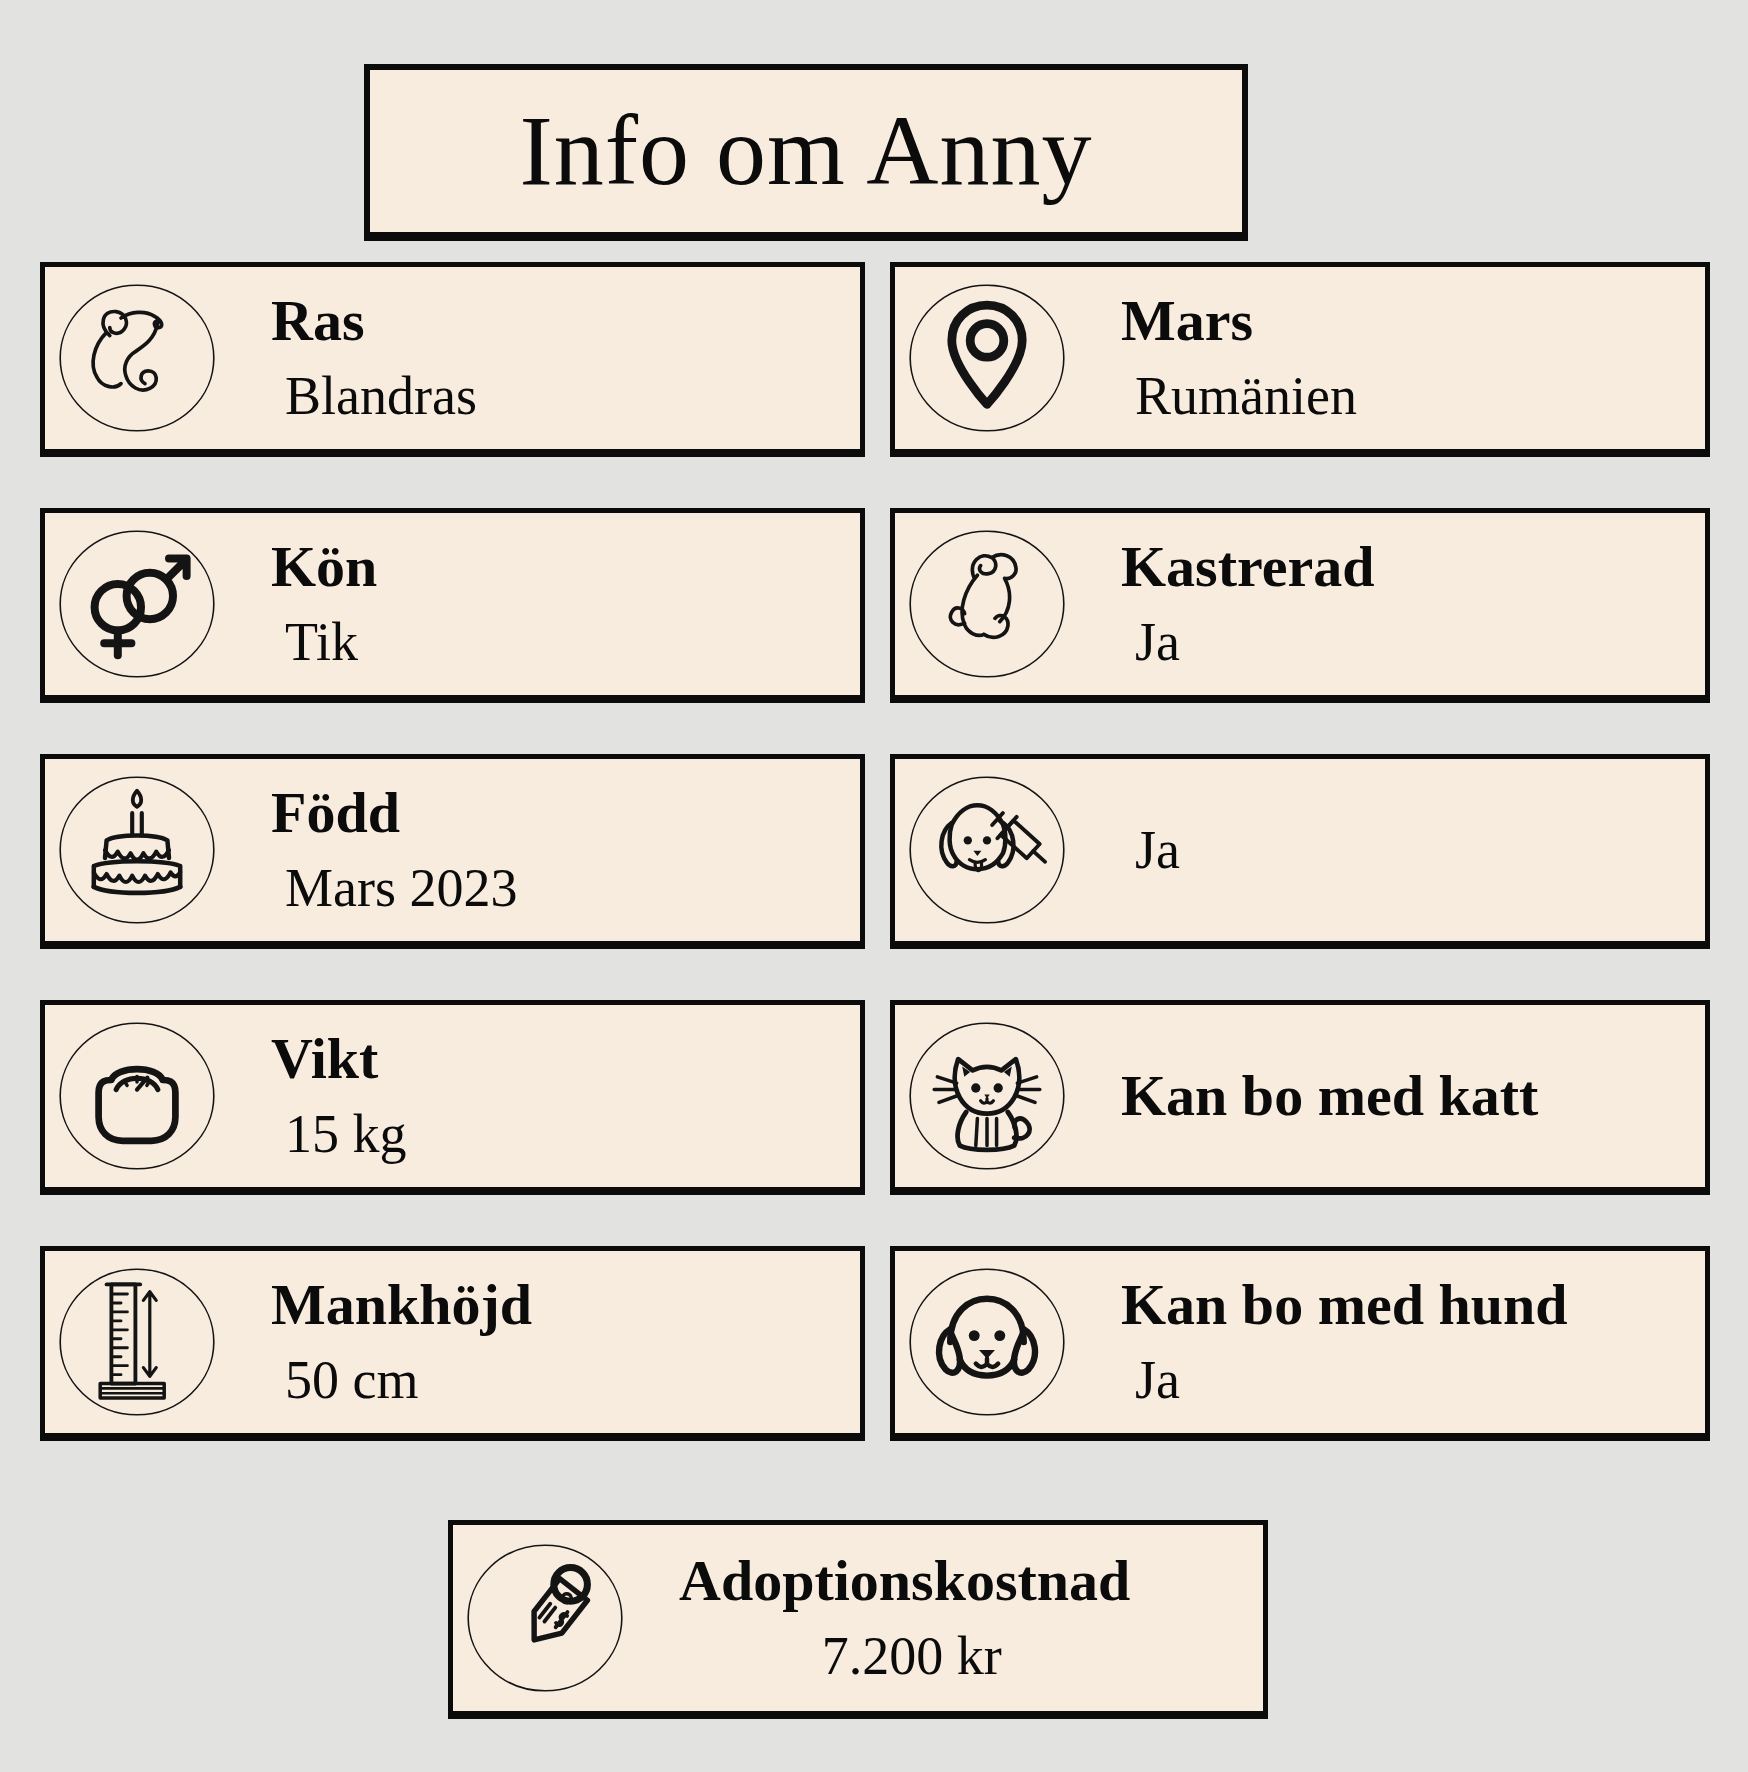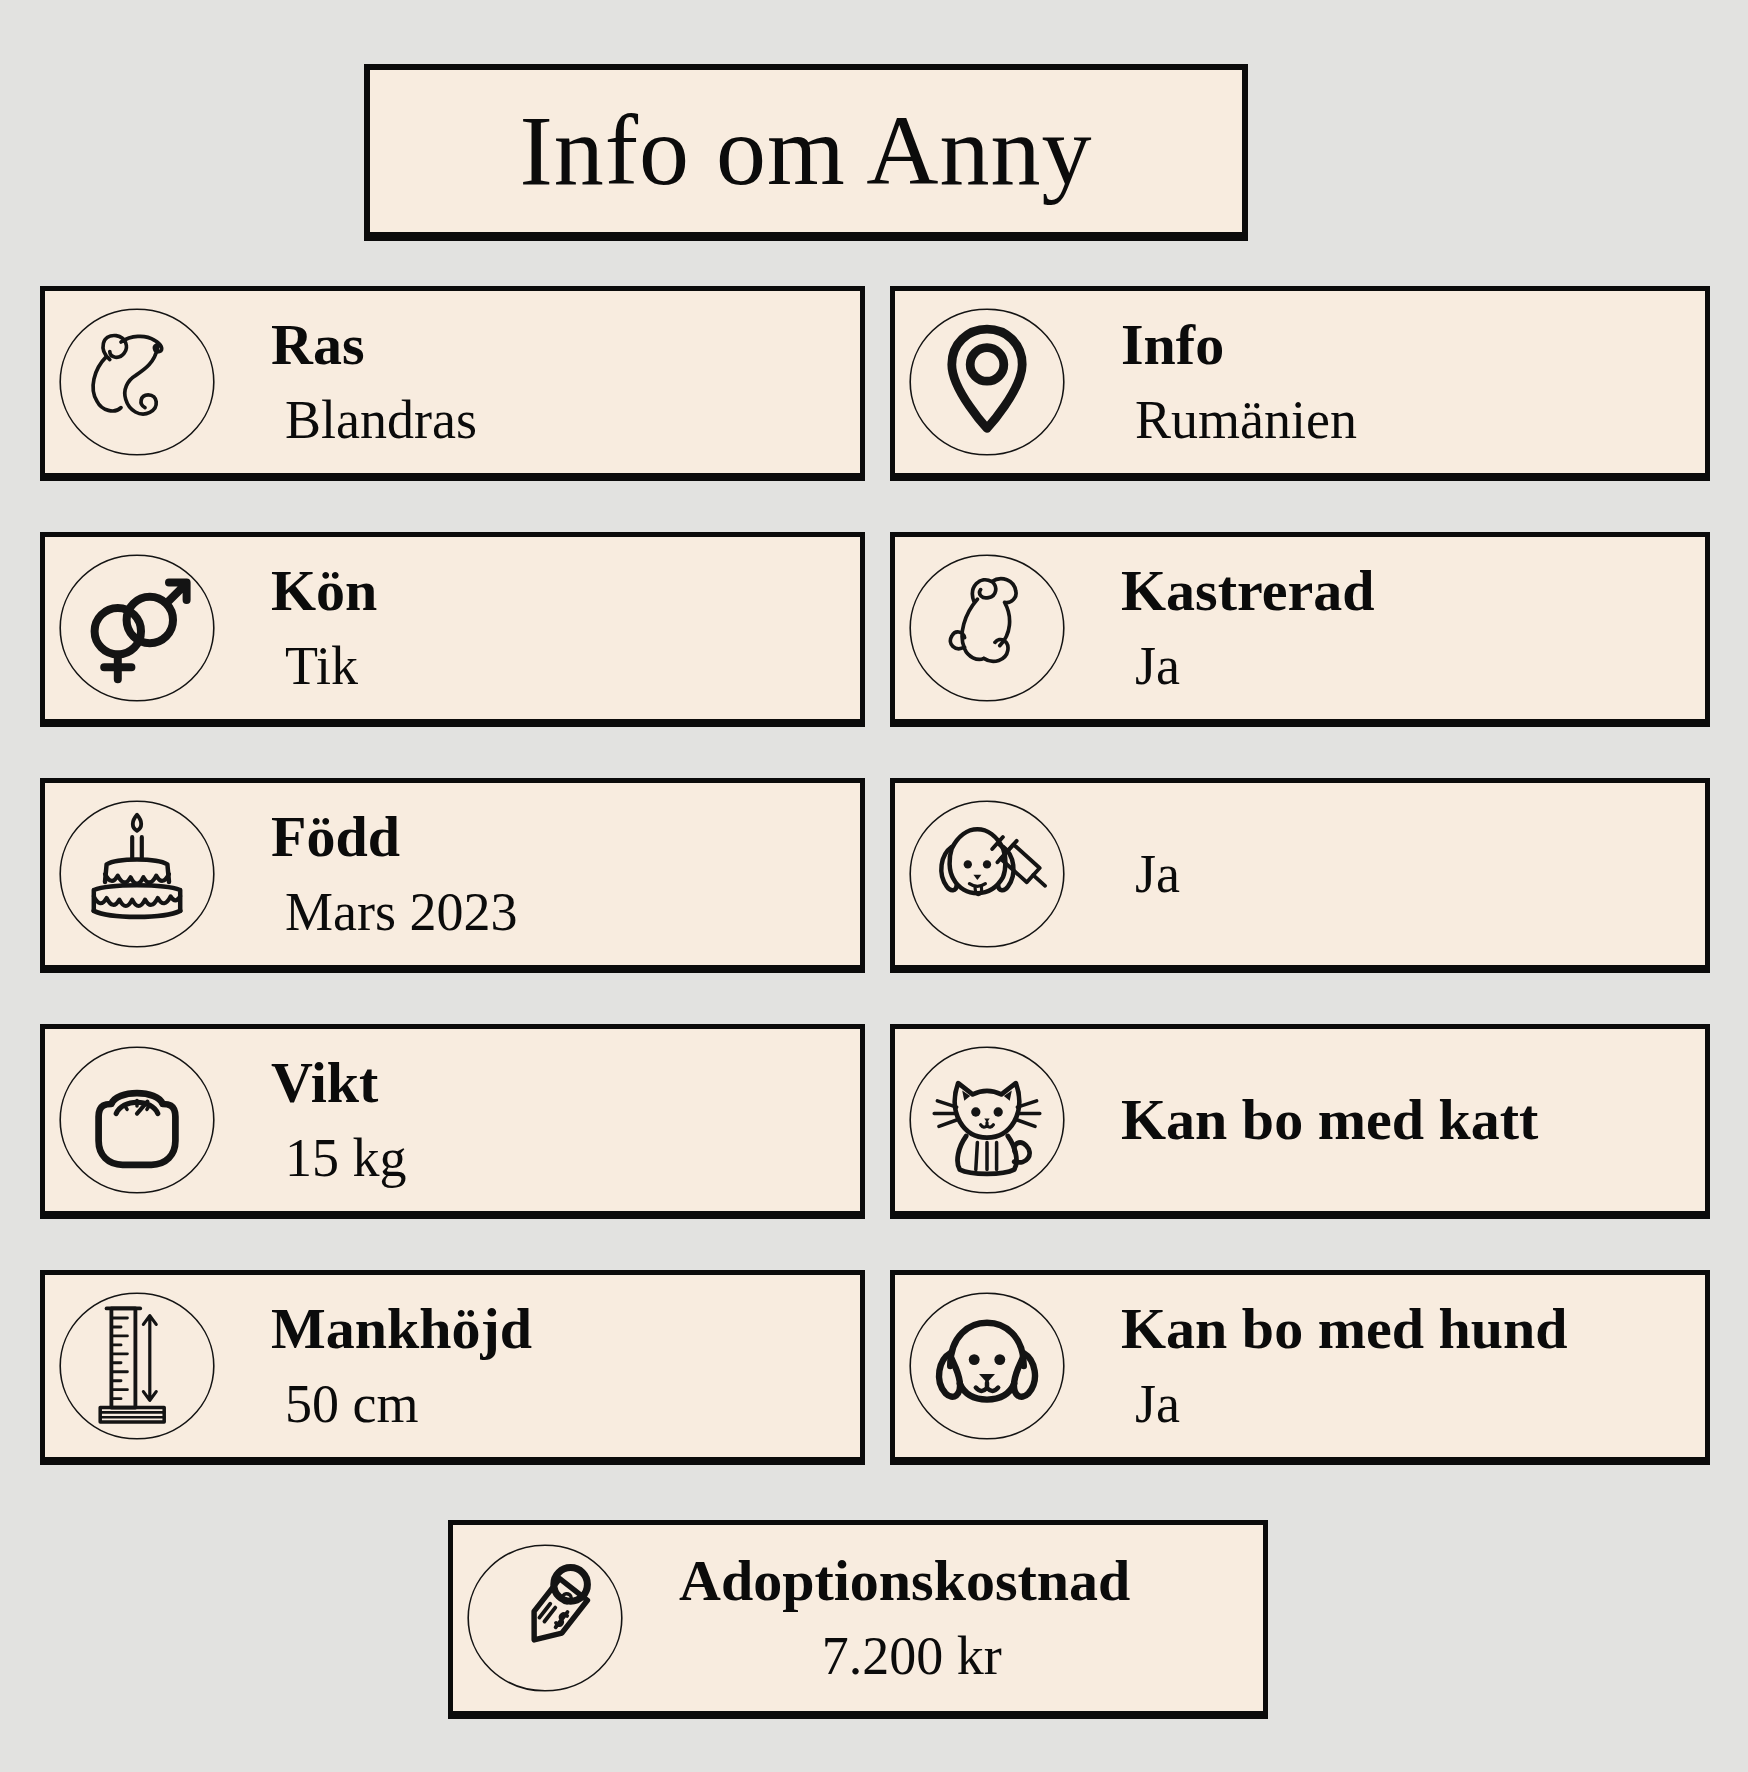--- a/index.html
+++ b/index.html
@@ -21,21 +21,21 @@
     position:absolute;left:364px;top:64px;width:884px;height:174px;
     background:var(--cream);
     border:6px solid var(--ink);
     box-shadow:0 3px 0 var(--ink);
     display:flex;align-items:center;justify-content:center;
   }
   .title-box .title-text{
     font-size:100px;font-weight:normal;line-height:1;letter-spacing:1px;
   }
   .grid{
-    position:absolute;left:40px;top:286px;
+    position:absolute;left:40px;top:262px;
     display:grid;
     grid-template-columns:825px 820px;
     column-gap:25px;row-gap:54px;
   }
   .card{
     height:192px;
     background:var(--cream);
     border:5px solid var(--ink);
     box-shadow:0 3px 0 var(--ink);
     display:flex;align-items:center;
@@ -91,21 +91,21 @@
 
   <div class="card">
     <div class="icon-wrap">
       <svg viewBox="0 0 100 100">
         <ellipse class="ln" cx="50" cy="50" rx="48" ry="45.5" stroke-width="1"></ellipse>
         <path class="ln" stroke-width="5.5" d="M50,17 C38,17 28,26 28,39 C28,55 50,79 50,79 C50,79 72,55 72,39 C72,26 62,17 50,17 Z"></path>
         <circle class="ln" stroke-width="5.5" cx="50" cy="39" r="10.5"></circle>
       </svg>
     </div>
     <div class="card-text">
-      <div class="card-label">Info</div>
+      <div class="card-label">Mars</div>
       <div class="card-value">Rumänien</div>
     </div>
   </div>
 
   <div class="card">
     <div class="icon-wrap">
       <svg viewBox="0 0 100 100">
         <ellipse class="ln" cx="50" cy="50" rx="48" ry="45.5" stroke-width="1"></ellipse>
         <circle class="ln" stroke-width="5" cx="38" cy="52" r="14.5"></circle>
         <path class="ln" stroke-width="5" d="M38,66.5 L38,82 M29.5,74.5 L46.5,74.5"></path>

